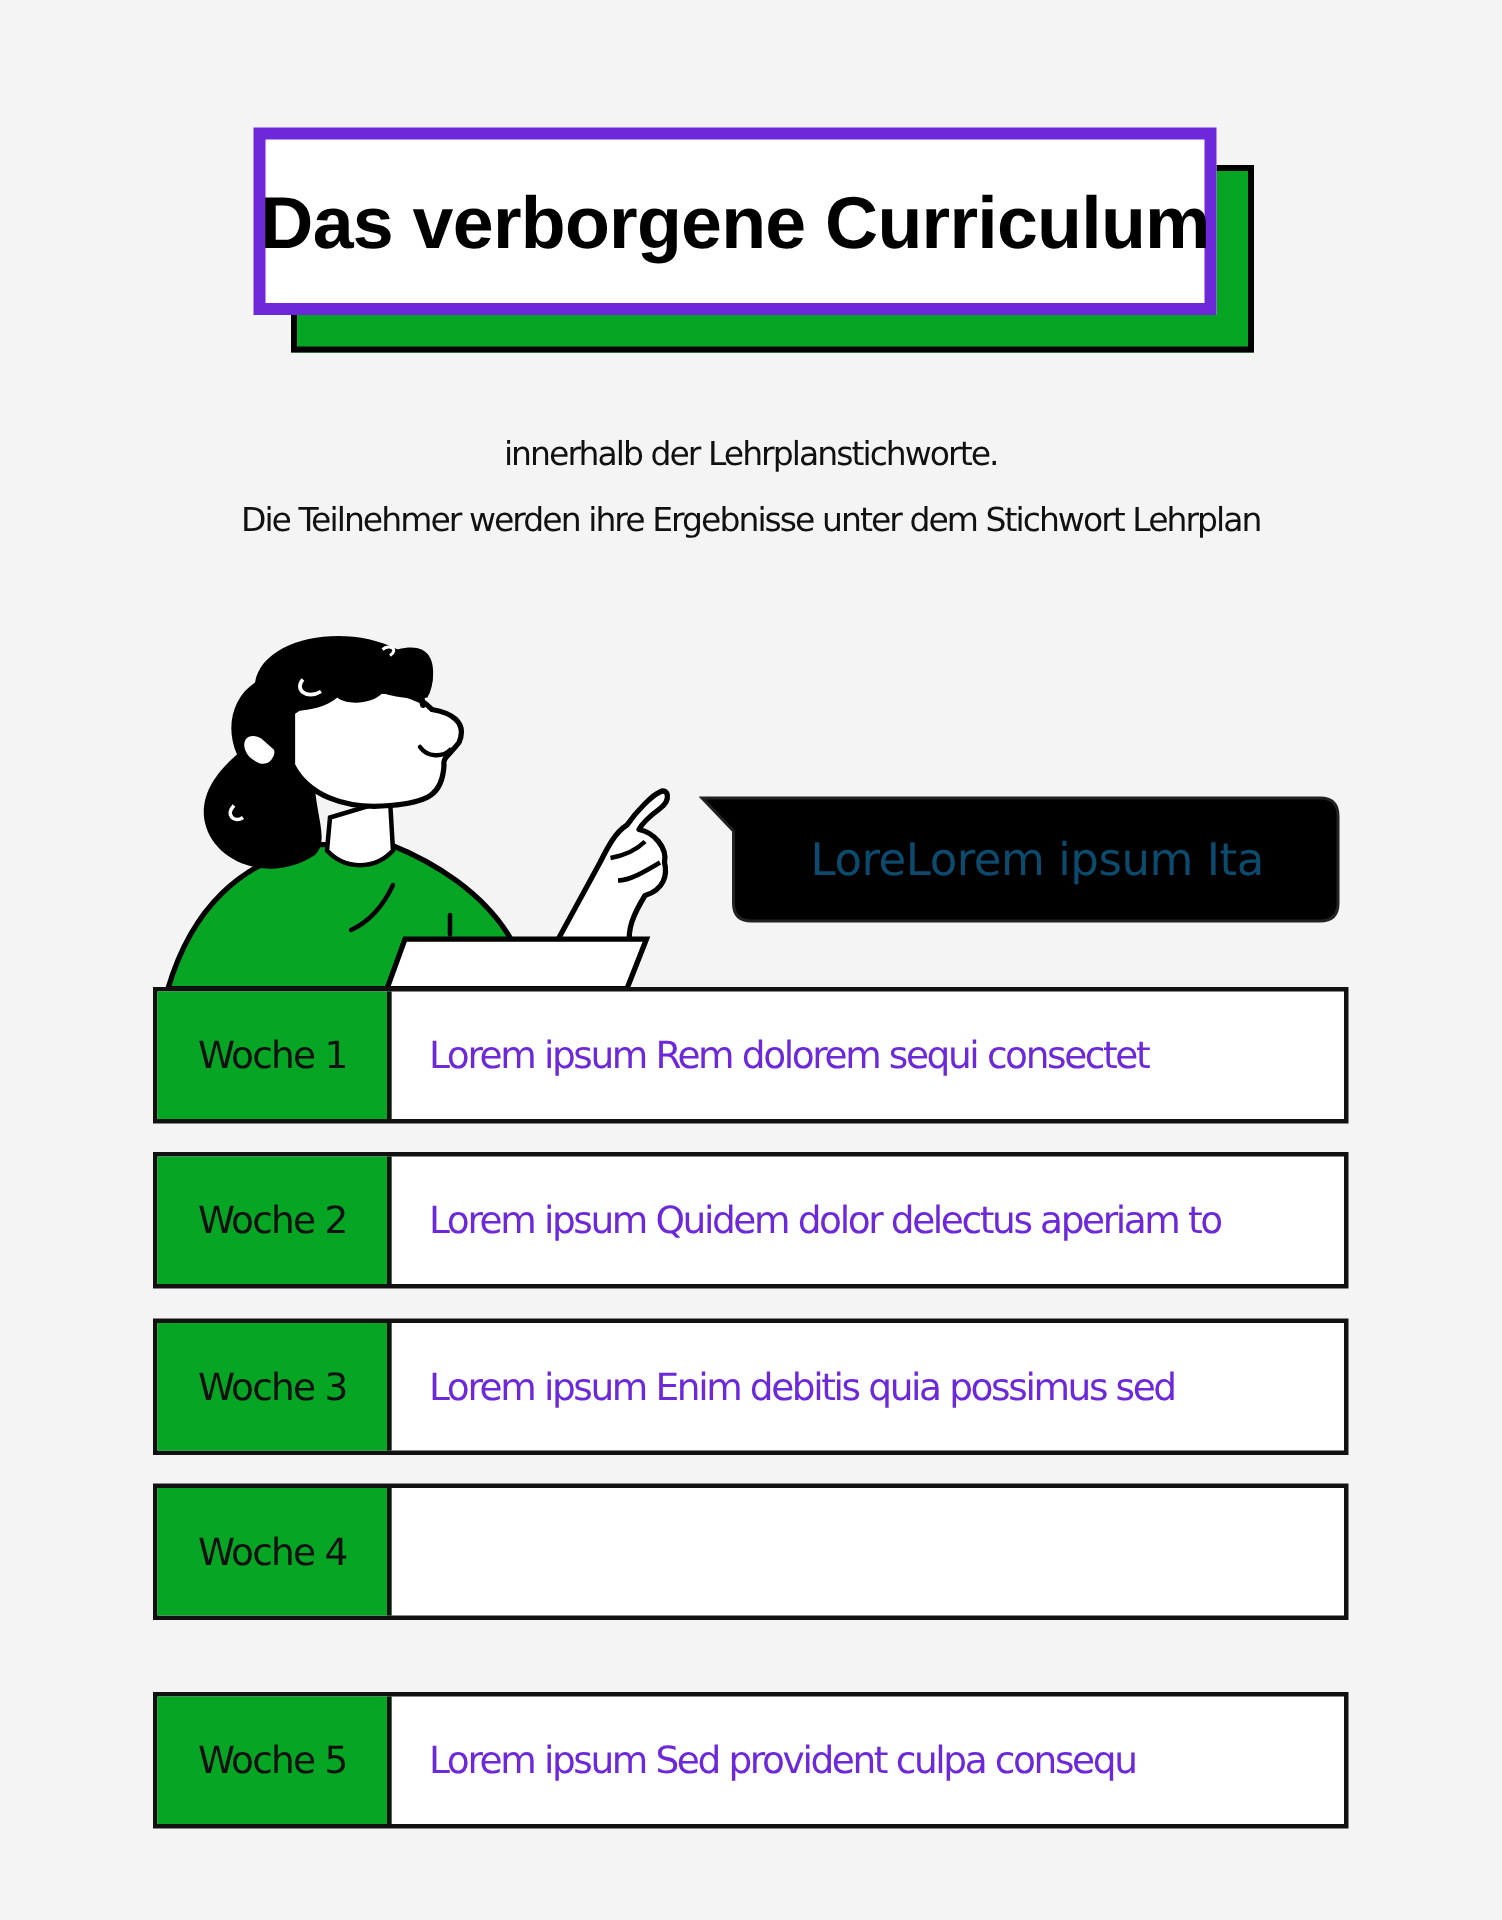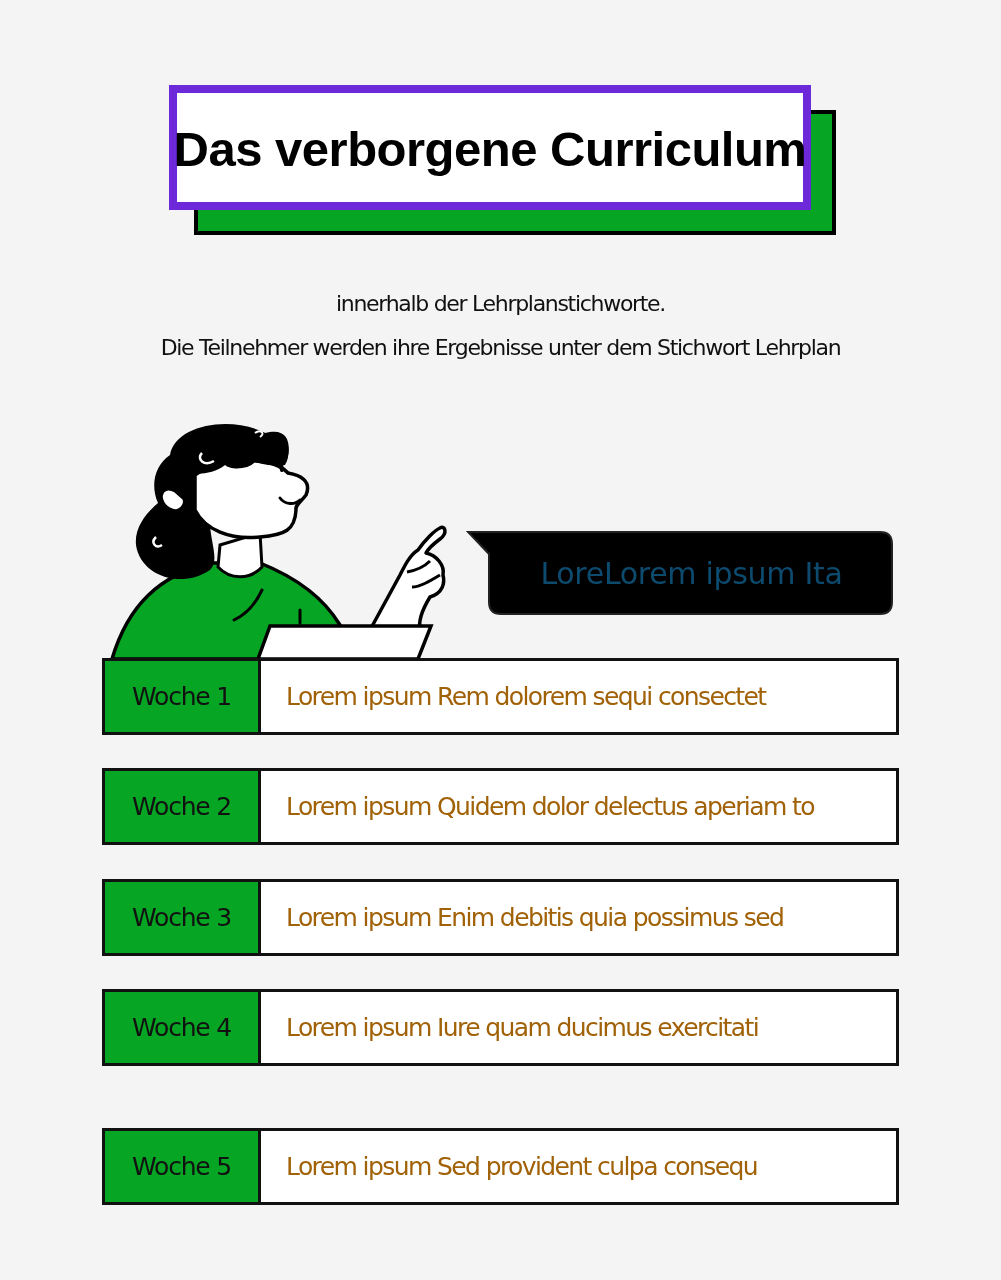--- a/index.html
+++ b/index.html
@@ -49,38 +49,38 @@
     }
     .bubble svg { position: absolute; left: 0; top: 0; }
     .bubble-text {
       position: absolute; left: 23px; top: 0; width: 405px; height: 86px;
       display: flex; align-items: center; justify-content: center;
       color: #0c4a6e; font-family: "DejaVu Sans", sans-serif;
       font-size: 30px; letter-spacing: -0.3px; white-space: nowrap;
     }
     .weeks { position: absolute; left: 102px; top: 658px; width: 797px; }
     .week-row {
-      position: absolute; left: 0; width: 797px; height: 77px;
+      position: absolute; left: 0; width: 797px; height: 91px;
       box-sizing: border-box;
       border: 3px solid #111;
       background: #fff;
       display: flex;
     }
     .week-label {
       width: 153px; height: 100%;
       background: #06a523;
       border-right: 3px solid #111;
       display: flex; align-items: center; justify-content: center;
       font-size: 25px; letter-spacing: -1.2px; color: #111;
       white-space: nowrap;
     }
     .week-desc {
       flex: 1; display: flex; align-items: center;
       padding-left: 25px;
-      font-size: 25px; letter-spacing: -1.6px; color: #a16207;
+      font-size: 25px; letter-spacing: -1.6px; color: #6d28d9;
       white-space: nowrap;
     }
   </style>
 </head>
 <body>
 
 <div class="title-shadow"></div>
 <div class="title-box">
   <span class="title-text">Das verborgene Curriculum</span>
 </div>
@@ -139,19 +139,18 @@
   <div class="week-row" style="top:110px;">
     <div class="week-label">Woche 2</div>
     <div class="week-desc">Lorem ipsum Quidem dolor delectus aperiam to</div>
   </div>
   <div class="week-row" style="top:221px;">
     <div class="week-label">Woche 3</div>
     <div class="week-desc">Lorem ipsum Enim debitis quia possimus sed</div>
   </div>
   <div class="week-row" style="top:331px;">
     <div class="week-label">Woche 4</div>
-    <div class="week-desc">Lorem ipsum Iure quam ducimus exercitati</div>
   </div>
   <div class="week-row" style="top:442px;margin-top:28px;">
     <div class="week-label">Woche 5</div>
     <div class="week-desc">Lorem ipsum Sed provident culpa consequ</div>
   </div>
 </div>
 
 </body></html>

